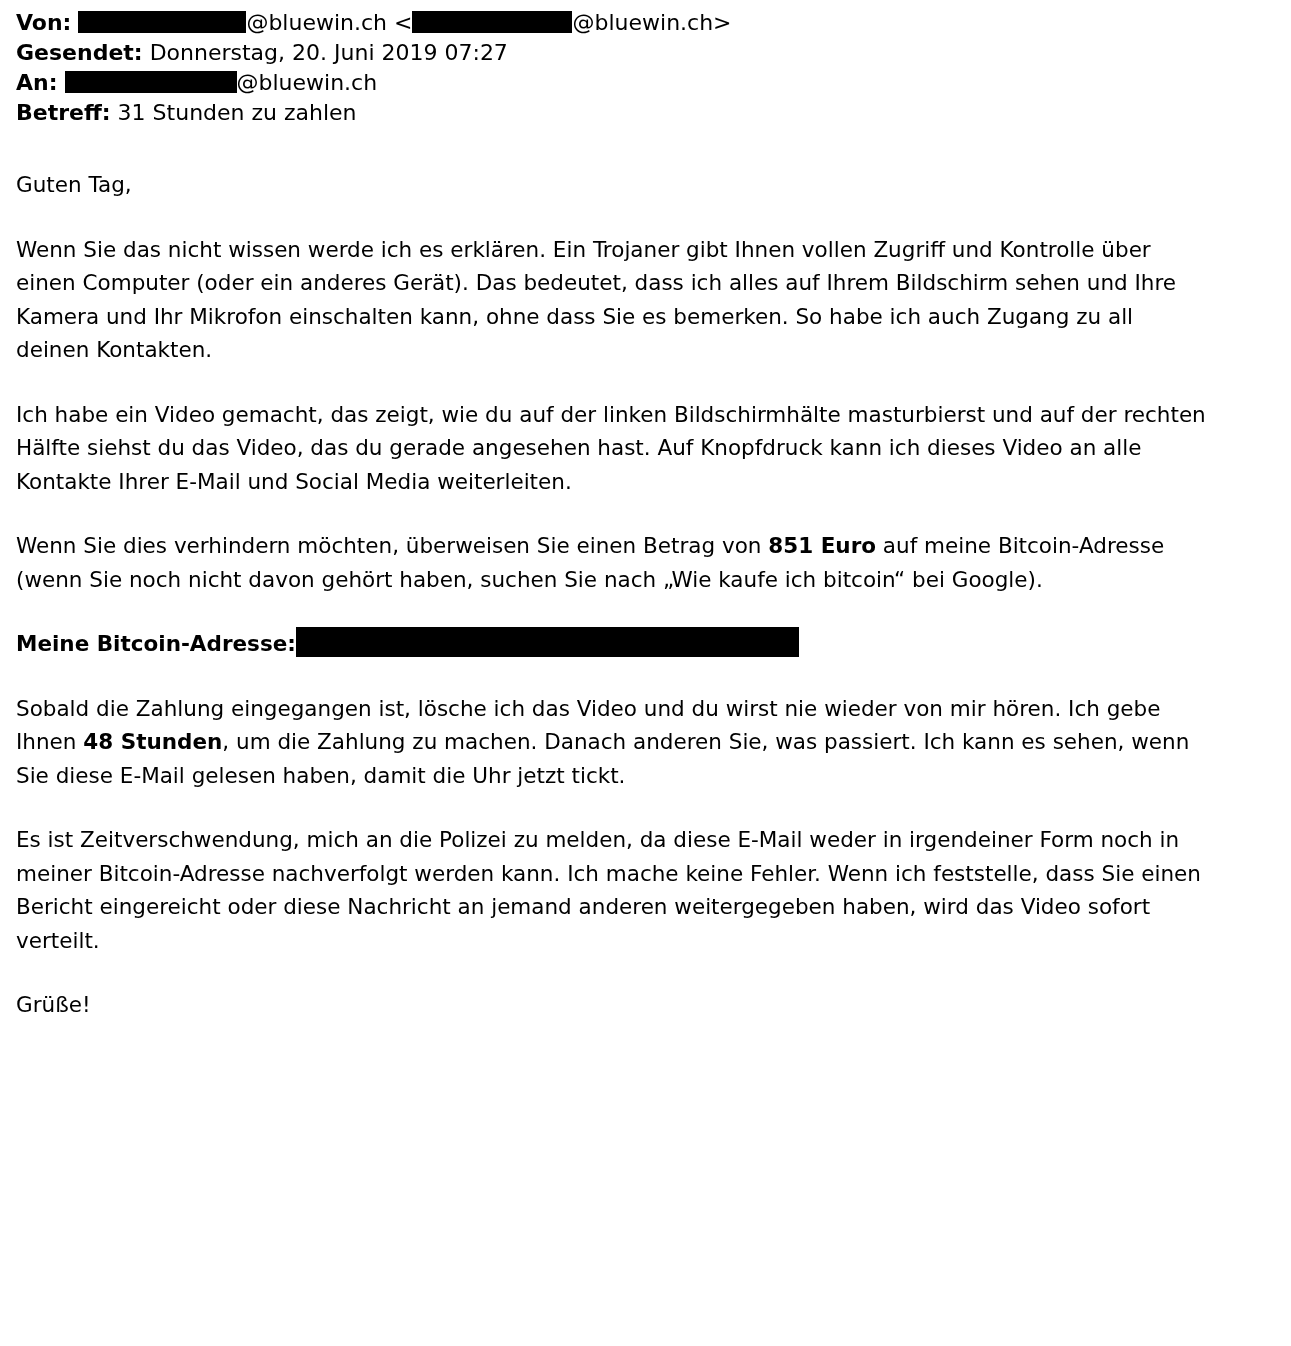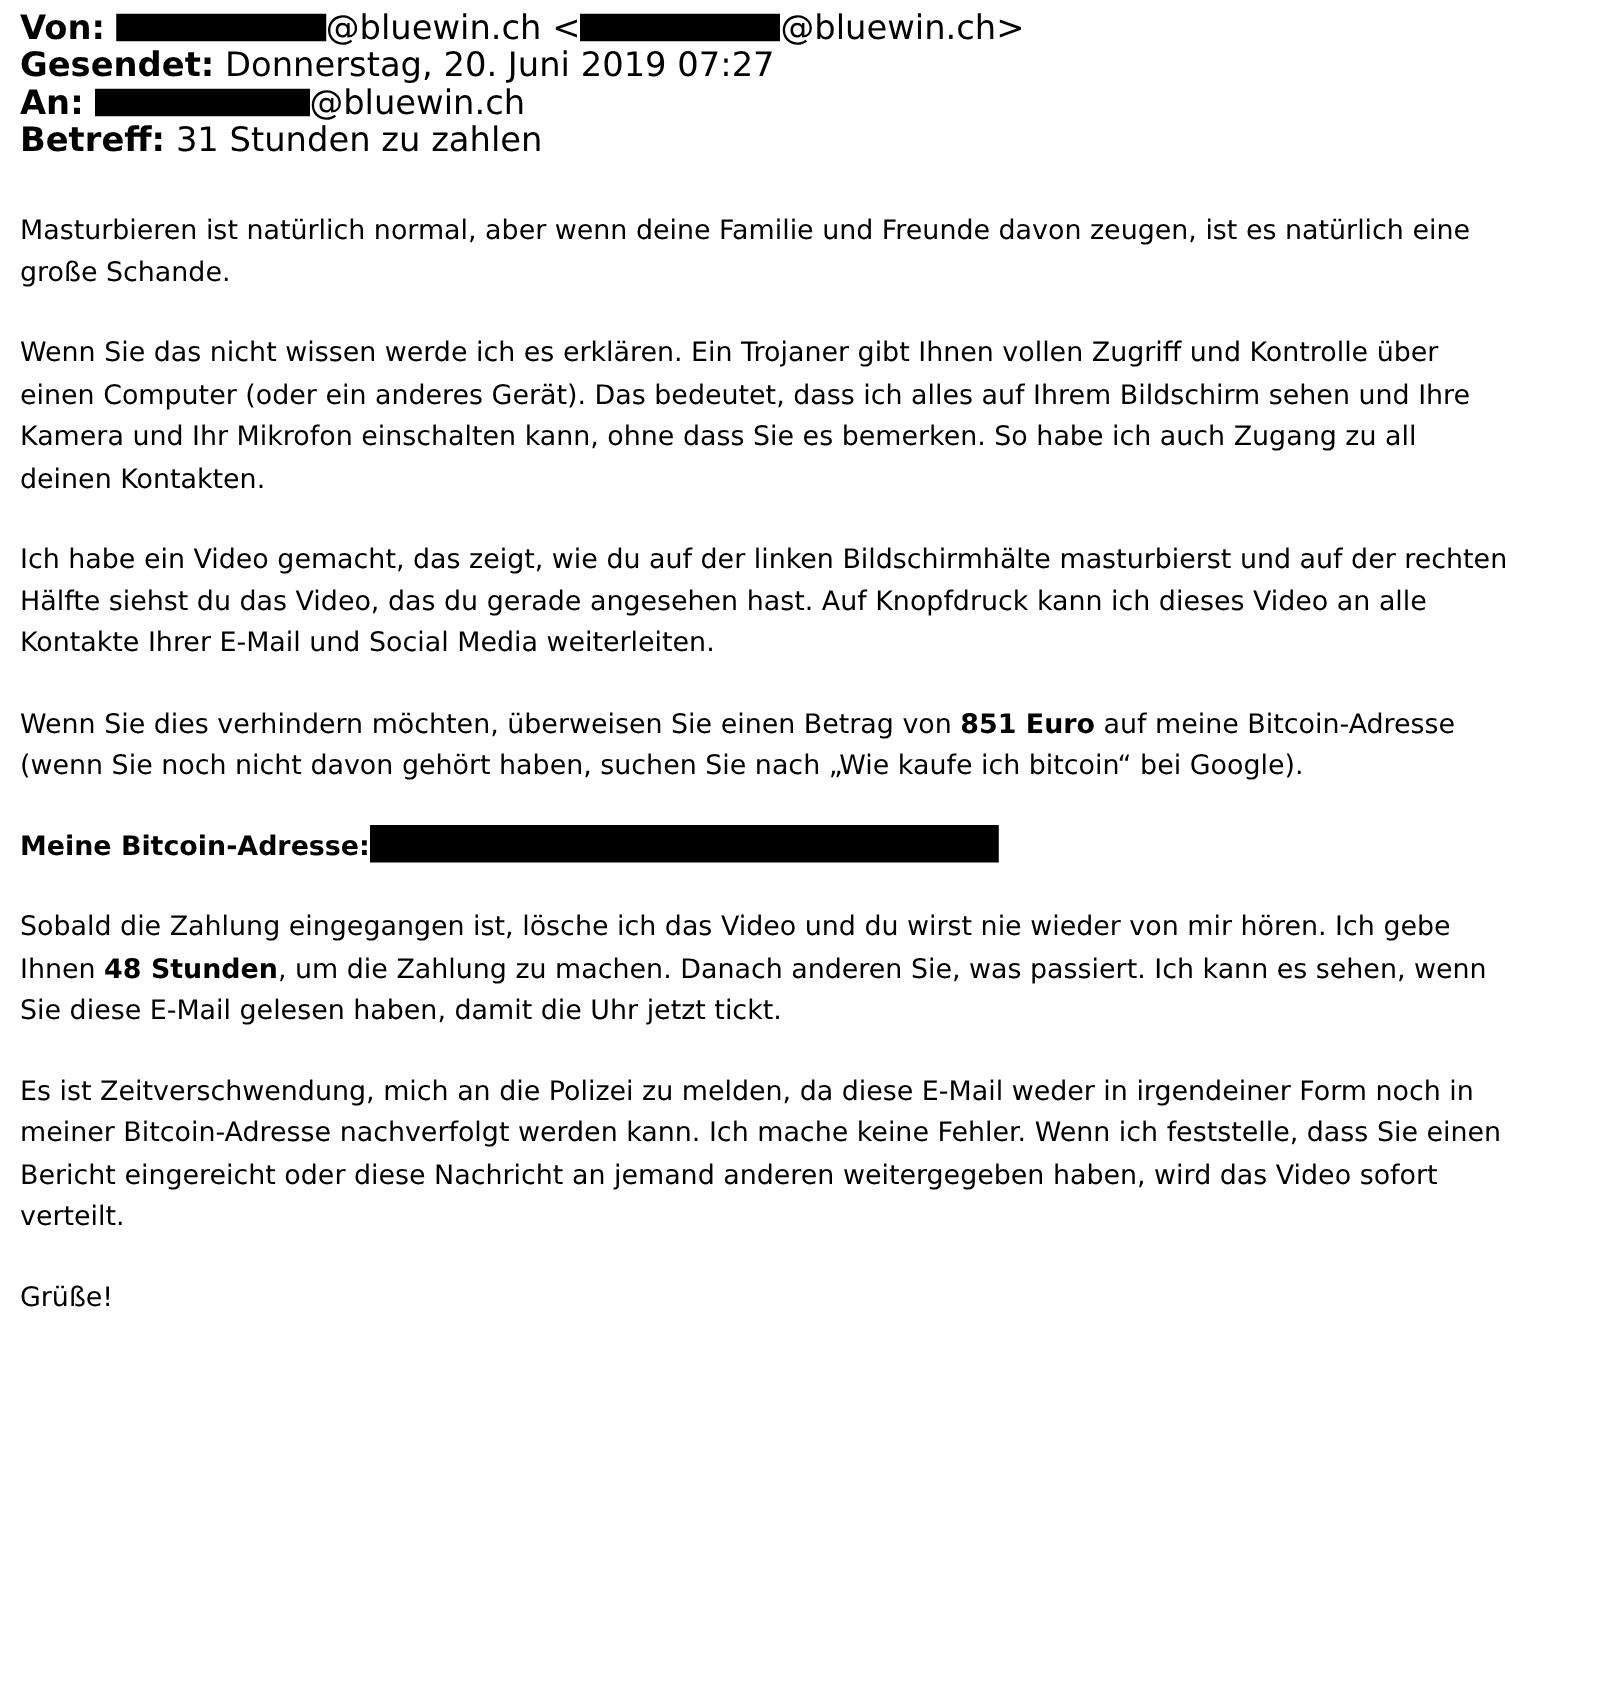--- a/index.html
+++ b/index.html
@@ -15,21 +15,21 @@
     -webkit-font-smoothing: antialiased;
   }
   .page {
     width: 1291px;
     box-sizing: border-box;
     padding: 8px 16px 0 16px;
   }
 
   
   .headers {
-    font-size: 27px;
+    font-size: 22px;
     line-height: 30px;
   }
   .hdr-row {
     white-space: nowrap;
   }
   .hdr-label {
     font-weight: bold;
   }
   .hdr-value {
     font-weight: normal;
@@ -96,22 +96,22 @@
 
     <div class="hdr-row">
       <span class="hdr-label">Betreff:</span>
       <span class="hdr-value">31 Stunden zu zahlen</span>
     </div>
 
   </div>
 
   <div class="body-text">
 
+    <p class="para">Guten Tag,</p>
 
-    <p class="para">Masturbieren ist natürlich normal, aber wenn deine Familie und Freunde davon zeugen, ist es natürlich eine große Schande.</p>
     <p class="para">Wenn Sie das nicht wissen werde ich es erklären. Ein Trojaner gibt Ihnen vollen Zugriff und Kontrolle über einen Computer (oder ein anderes Gerät). Das bedeutet, dass ich alles auf Ihrem Bildschirm sehen und Ihre Kamera und Ihr Mikrofon einschalten kann, ohne dass Sie es bemerken. So habe ich auch Zugang zu all deinen Kontakten.</p>
     <p class="para">Ich habe ein Video gemacht, das zeigt, wie du auf der linken Bildschirmhälte masturbierst und auf der rechten Hälfte siehst du das Video, das du gerade angesehen hast. Auf Knopfdruck kann ich dieses Video an alle Kontakte Ihrer E-Mail und Social Media weiterleiten.</p>
 
     <p class="para"><span>Wenn Sie dies verhindern möchten, überweisen Sie einen Betrag von </span><b class="strong">851 Euro</b><span> auf meine Bitcoin-Adresse (wenn Sie noch nicht davon gehört haben, suchen Sie nach „Wie kaufe ich bitcoin“ bei Google).</span></p>
 
     <p class="btc-line"><span>Meine Bitcoin-Adresse:</span><span class="redact r-btc"></span></p>
 
     <p class="para"><span>Sobald die Zahlung eingegangen ist, lösche ich das Video und du wirst nie wieder von mir hören. Ich gebe Ihnen </span><b class="strong">48 Stunden</b><span>, um die Zahlung zu machen. Danach anderen Sie, was passiert. Ich kann es sehen, wenn Sie diese E-Mail gelesen haben, damit die Uhr jetzt tickt.</span></p>
 
     <p class="para">Es ist Zeitverschwendung, mich an die Polizei zu melden, da diese E-Mail weder in irgendeiner Form noch in meiner Bitcoin-Adresse nachverfolgt werden kann. Ich mache keine Fehler. Wenn ich feststelle, dass Sie einen Bericht eingereicht oder diese Nachricht an jemand anderen weitergegeben haben, wird das Video sofort verteilt.</p>

